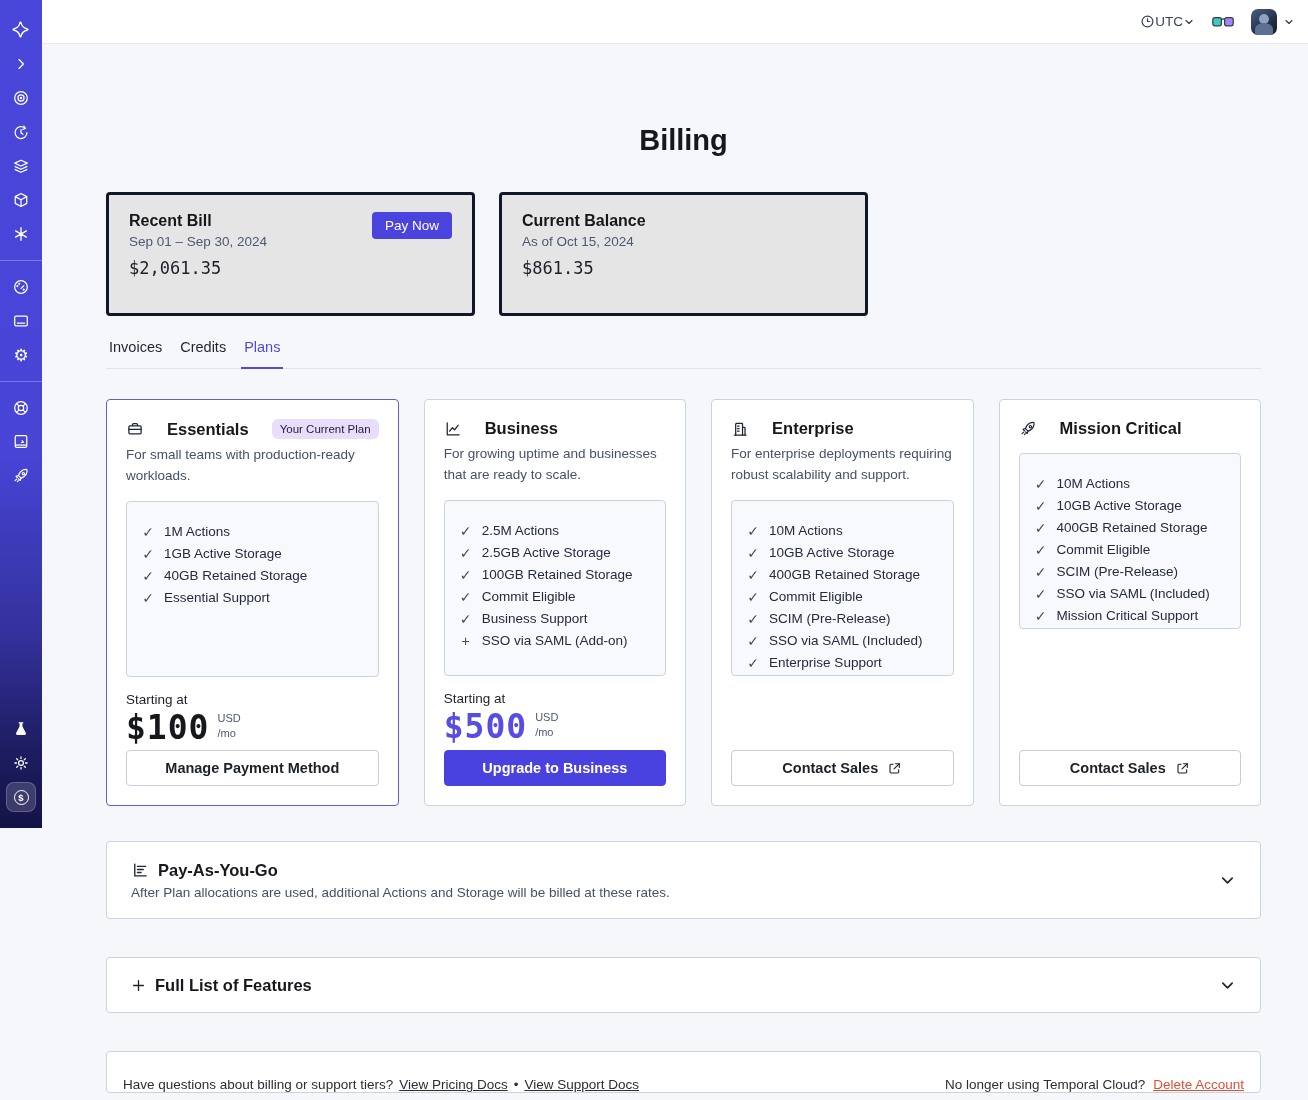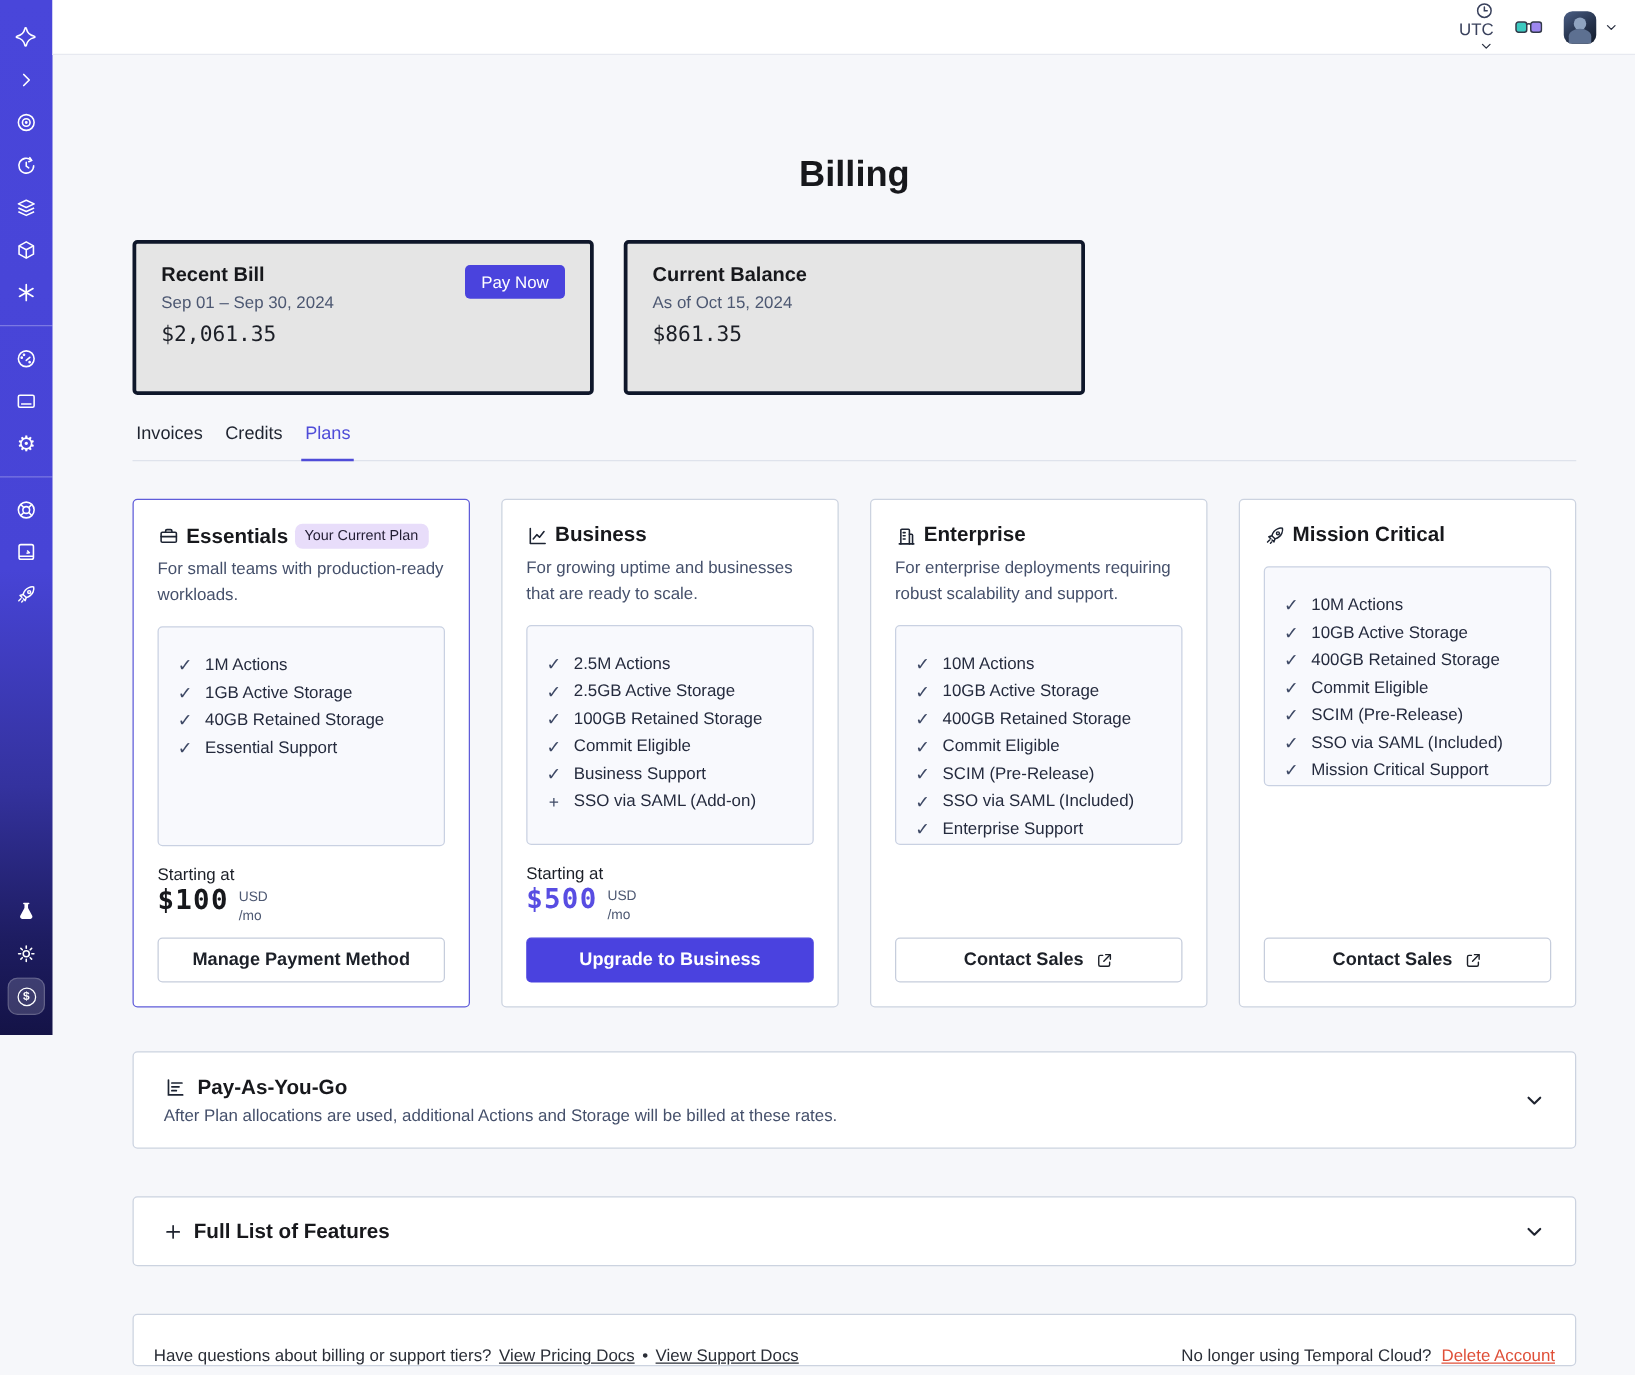--- a/index.html
+++ b/index.html
@@ -24,21 +24,21 @@
   .s-active { width:30px; height:30px; border-radius:8px; background:rgba(255,255,255,.16); box-shadow:inset 0 0 0 1px rgba(255,255,255,.2); display:flex; align-items:center; justify-content:center; }
   .gear-glyph { font-size:17px; line-height:1; color:#fff; }
   .coin { width:15px; height:15px; border:1.4px solid #fff; border-radius:50%; display:flex; align-items:center; justify-content:center; font-size:9.5px; font-weight:bold; color:#fff; }
 
   
   .topbar {
     position:absolute; left:42px; top:0; right:0; height:44px; background:#fff;
     border-bottom:1px solid #e7e9f0;
     display:flex; align-items:center; justify-content:flex-end; gap:17px; padding:0 13px;
   }
-  .tz { display:flex; align-items:flex-end; gap:0; color:#39415c; font-size:13.5px; font-weight:500; cursor:pointer;flex-direction:column; }
+  .tz { display:flex; align-items:center; gap:0; color:#39415c; font-size:13.5px; font-weight:500; cursor:pointer; }
   .avatar-group { display:flex; align-items:center; gap:6px; cursor:pointer; }
   .avatar { width:26px; height:26px; border-radius:7px; position:relative; overflow:hidden;
     background:linear-gradient(145deg,#4b5f85 0%,#26334d 55%,#121a29 100%); }
   .avatar::before { content:""; position:absolute; left:8px; top:5px; width:10px; height:10px; border-radius:50%; background:#8fa3c0; }
   .avatar::after { content:""; position:absolute; left:4px; top:14px; width:18px; height:12px; border-radius:50% 50% 0 0; background:#5d7091; }
 
   
   .main { position:absolute; left:42px; top:45px; right:0; bottom:0; padding:59px 47px 0 64px; }
   .page-title { font-size:29px; font-weight:600; color:#17181c; line-height:34px;text-align:center; }
 
@@ -51,31 +51,31 @@
   .sum-amount { font-family:"DejaVu Sans Mono", monospace; font-size:17px; color:#1c1f27; margin-top:9px; }
 
   .tabs { display:flex; gap:12px; margin-top:23px; border-bottom:1px solid #dfe3ec; }
   .tab { font-size:14.5px; font-weight:500; color:#1f2430; padding:0 3px 12px; cursor:pointer; }
   .tab.active { color:#4f4cd8; border-bottom:2px solid #4f4cd8; margin-bottom:-1px; }
 
   
   .plans { display:grid; grid-template-columns:repeat(4,1fr); gap:25px; margin-top:30px; }
   .plan { background:#fff; border:1px solid #ccd3e0; border-radius:4px; height:407px; padding:19px; display:flex; flex-direction:column; }
   .plan.current { border-color:#5f5cd9; }
-  .plan-head { display:flex; align-items:center; gap:5px;text-align:center; }
+  .plan-head { display:flex; align-items:center; gap:23px;text-align:center; }
   .plan-name { font-size:16.5px; font-weight:600; color:#17181c; white-space:nowrap; }
   .badge { background:#e8ddfa; color:#221d33; font-size:11.5px; font-weight:500; padding:4px 8px; border-radius:6px; white-space:nowrap; }
   .plan-desc { font-size:13.5px; color:#45506b; line-height:1.5; margin-top:6px; min-height:40px; }
   .featbox { margin-top:15px; background:#f8f9fd; border:1px solid #c9d1e2; border-radius:4px; height:176px; padding:19px 14px; }
   .feat { display:flex; gap:9px; font-size:13.5px; color:#252b3e; line-height:22px; }
   .mark { color:#3f4a66; width:14px; text-align:center; font-size:14px; flex:0 0 auto; }
   .price-block { margin-top:15px; }
   .price-label { font-size:13.5px; font-weight:500; color:#1c2028; }
   .price-row { display:flex; align-items:flex-start; gap:8px; margin-top:1px; }
-  .price { font-family:"DejaVu Sans Mono", monospace; font-size:22px; font-weight:bold; letter-spacing:1px; color:#17181c; }
+  .price { font-family:"DejaVu Sans Mono", monospace; font-size:33px; font-weight:bold; letter-spacing:1px; color:#17181c; }
   .price.accent { color:#584de2; }
   .price-unit { font-size:11px; color:#4d5872; line-height:1.35; padding-top:3px; }
   .plan-btn { margin-top:auto; height:36px; border-radius:4px; font-size:14.5px; font-weight:600; display:flex; align-items:center; justify-content:center; gap:9px; cursor:pointer; font-family:inherit; }
   .outline { background:#fff; border:1px solid #c6cddc; color:#1c2028; }
   .solid { background:#4a42df; border:1px solid #4a42df; color:#fff; }
 
   
   .accordion { background:#fff; border:1px solid #ccd3e0; border-radius:4px; display:flex; align-items:center; justify-content:space-between; padding:0 24px; cursor:pointer; }
   .acc1 { height:78px; margin-top:35px; }
   .acc2 { height:56px; margin-top:38px; }

